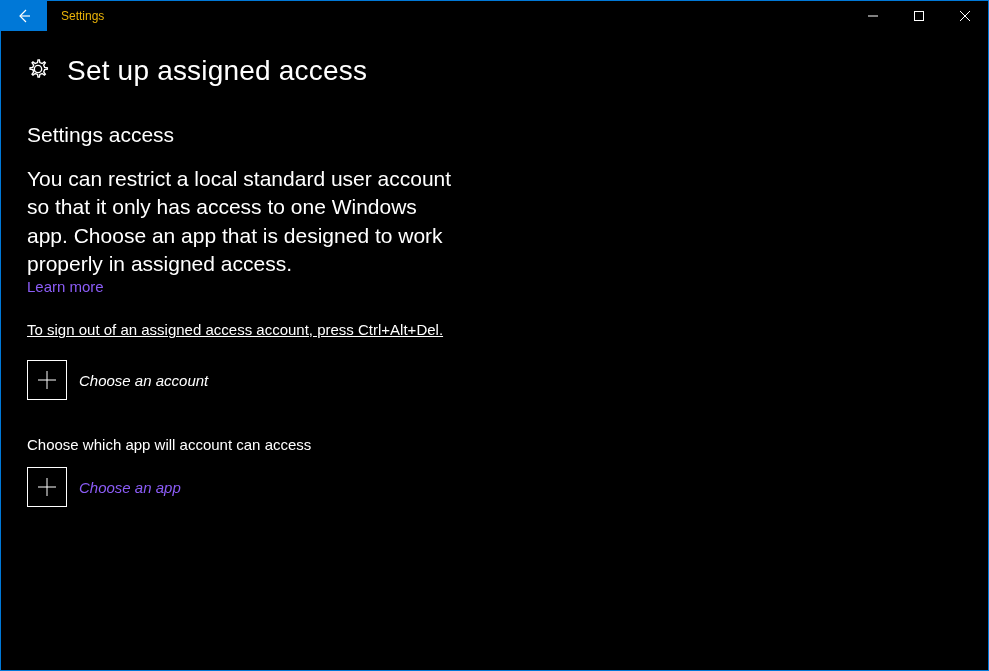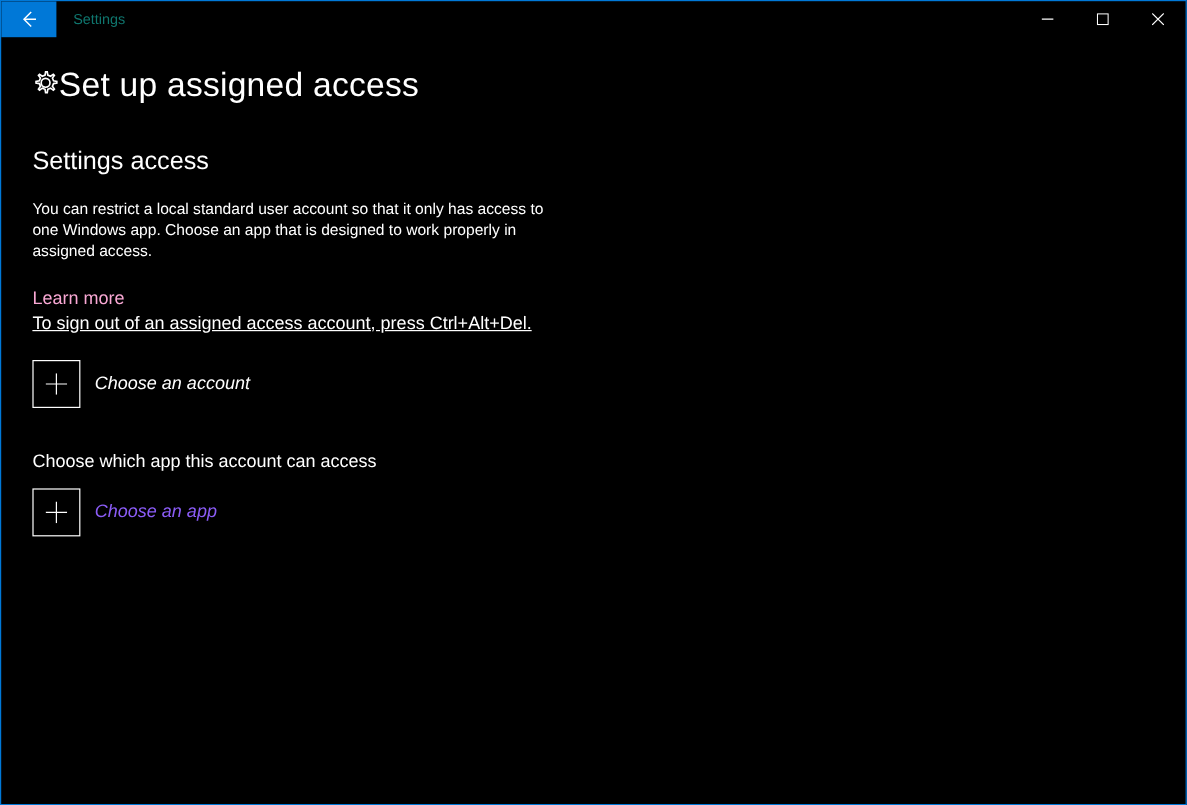--- a/index.html
+++ b/index.html
@@ -37,21 +37,21 @@
       width: 16px;
       height: 16px;
     }
     
     .title-text {
       flex: 1;
       display: flex;
       align-items: center;
       padding-left: 14px;
       font-size: 12px;
-      color: #0f766e;
+      color: #eab308;
     }
     
     .window-controls {
       display: flex;
     }
     
     .win-ctrl {
       width: 46px;
       display: flex;
       align-items: center;
@@ -64,20 +64,21 @@
       height: 10px;
     }
     
     .content {
       padding: 24px 26px;
     }
     
     .page-header {
       display: flex;
       align-items: center;
+      gap: 18px;
       margin-bottom: 36px;
     }
     
     .gear-icon svg {
       width: 22px;
       height: 22px;
     }
     
     .page-title {
       font-size: 28px;
@@ -85,32 +86,31 @@
       letter-spacing: 0.2px;
     }
     
     .section-title {
       font-size: 21px;
       font-weight: 400;
       margin-bottom: 18px;
     }
     
     .description {
-      font-size: 13px;
+      font-size: 21px;
       line-height: 1.35;
       max-width: 430px;
-      margin-bottom: 22px;
     }
     
     .learn-more {
-      color: #f9a8d4;
+      color: #8b5cf6;
       font-size: 15px;
       cursor: pointer;
       display: inline-block;
-      margin-bottom: 4px;
+      margin-bottom: 26px;
     }
     
     .signout-text {
       font-size: 15px;
       margin-bottom: 22px;
       text-decoration: underline;
     }
     
     .choose-label {
       font-size: 15px;
@@ -213,21 +213,21 @@
   <div class="picker">
     <div class="plus-box">
       <svg viewBox="0 0 18 18">
         <line x1="9" y1="0" x2="9" y2="18" stroke="#ffffff" stroke-width="1"></line>
         <line x1="0" y1="9" x2="18" y2="9" stroke="#ffffff" stroke-width="1"></line>
       </svg>
     </div>
     <span class="picker-label">Choose an account</span>
   </div>
   
-  <p class="choose-label">Choose which app this account can access</p>
+  <p class="choose-label">Choose which app will account can access</p>
   
   <div class="picker disabled">
     <div class="plus-box">
       <svg viewBox="0 0 18 18">
         <line x1="9" y1="0" x2="9" y2="18" stroke="#ffffff" stroke-width="1"></line>
         <line x1="0" y1="9" x2="18" y2="9" stroke="#ffffff" stroke-width="1"></line>
       </svg>
     </div>
     <span class="picker-label">Choose an app</span>
   </div>

